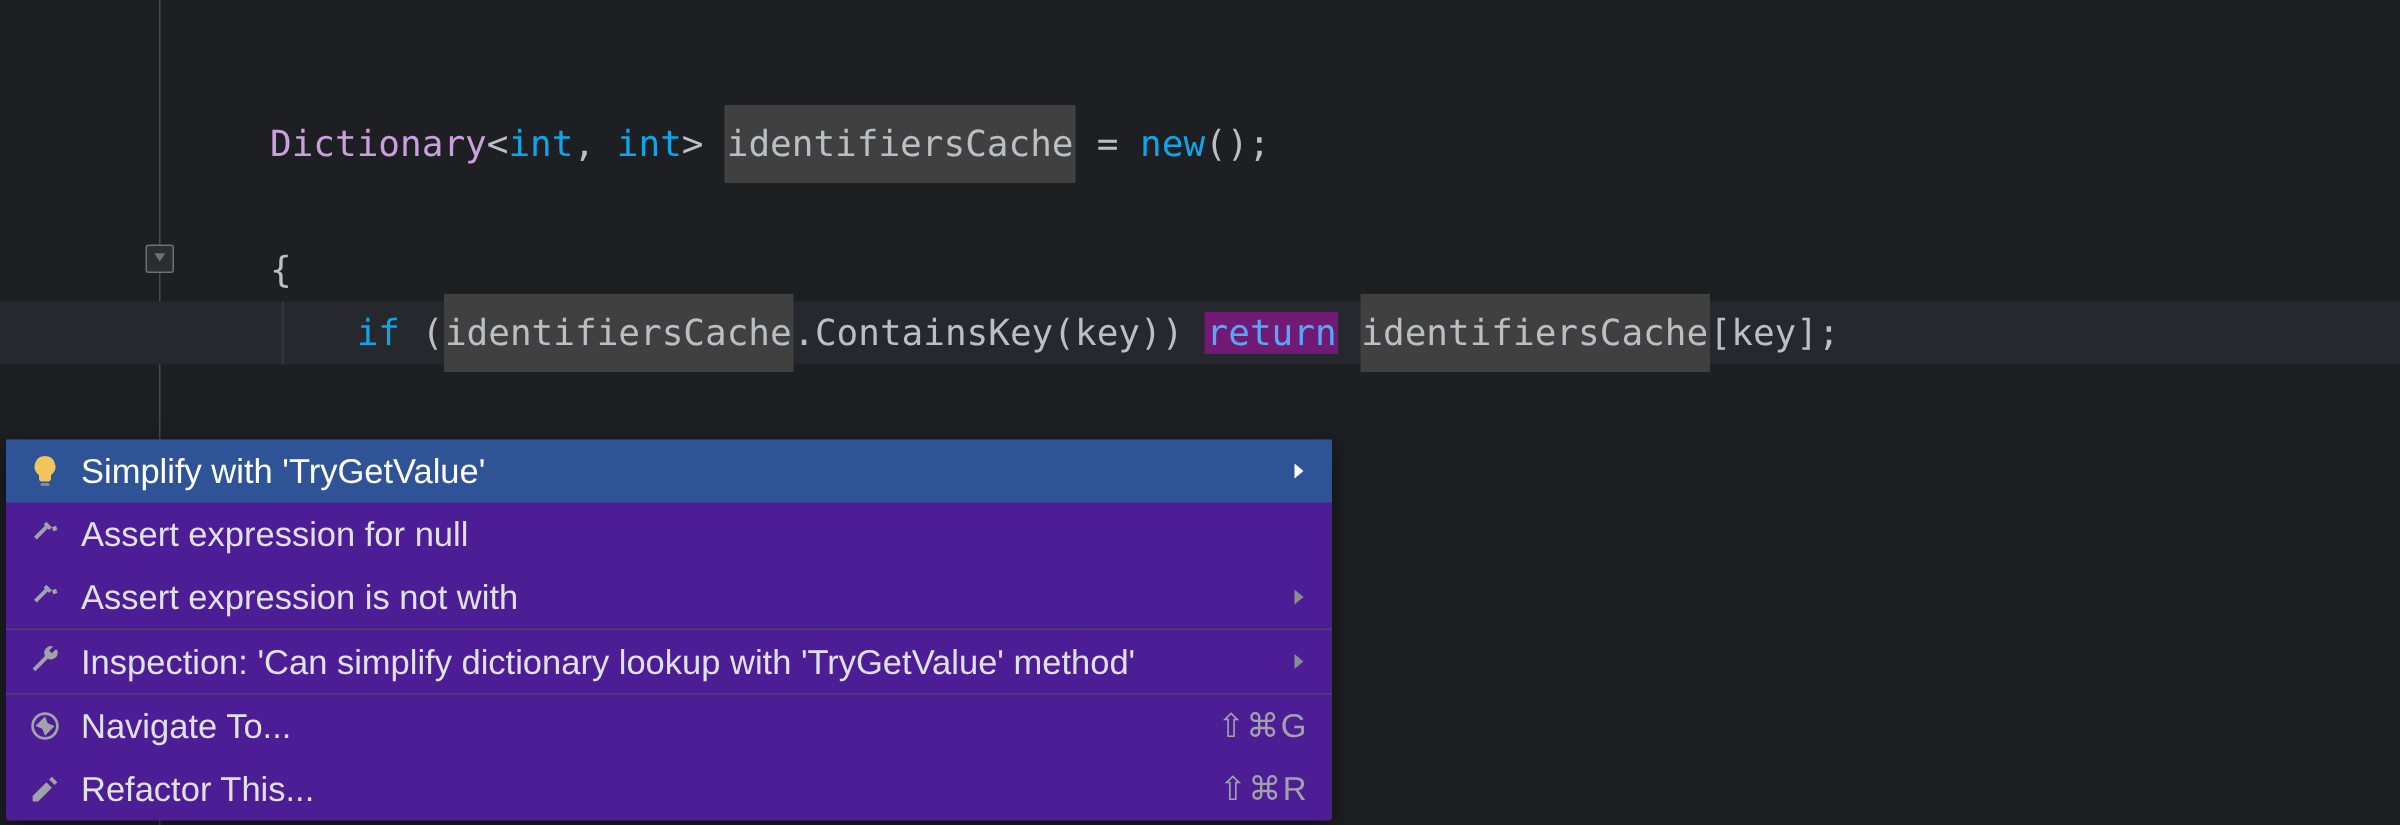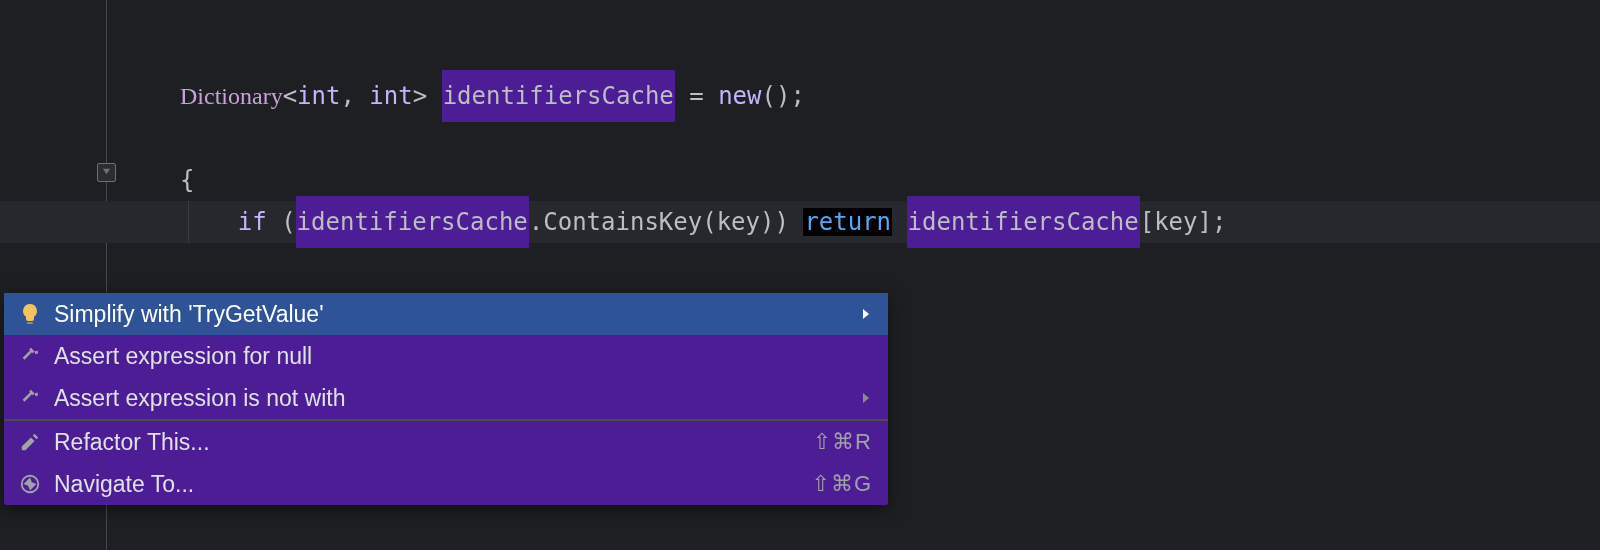--- a/index.html
+++ b/index.html
@@ -65,28 +65,28 @@
       background: #26282e;
     }
     .indent-guide {
       position: absolute;
       left: 188px;
       top: 0;
       width: 1px;
       height: 100%;
       background: #393b40;
     }
-    .t-type { color: #c9a0dc; font-family: Liberation Serif, serif; }
-    .t-keyword { color: #c4b5fd; }
+    .t-type { color: #c9a0dc; }
+    .t-keyword { color: #0ea5e9; }
     .t-paren { color: #bcbec4; }
     .t-plain { color: #bcbec4; }
     .t-method { color: #57aaaf; }
     .t-ident { color: #bcbec4; }
-    .t-ident-hl { background: #4c1d95; color: #bcbec4; padding: 12px 1px; }
-    .t-key-hl { background: #000000; color: #56a8f5; padding: 0 1px; }
+    .t-ident-hl { background: #404040; color: #bcbec4; padding: 12px 1px; }
+    .t-key-hl { background: #701a75; color: #56a8f5; padding: 0 1px; }
 
     .context-menu {
       position: absolute;
       left: 4px;
       top: 293px;
       width: 884px;
       background: #4c1d95;
       box-shadow: 0 4px 16px rgba(0,0,0,0.5);
       font-family: -apple-system, 'Helvetica Neue', Arial, sans-serif;
       font-size: 23px;
@@ -198,37 +198,50 @@
     <span class="menu-label">Assert expression is not with</span>
     <span class="menu-arrow">
       <svg viewBox="0 0 12 12" width="12" height="12">
           <path d="M3 1 L9 6 L3 11 Z" fill="#8a8c90"></path>
         </svg>
     </span>
   </div>
 
   <div class="menu-separator"></div>
 
+  <div class="menu-item">
+    <span class="menu-icon">
+      <svg viewBox="0 0 24 24" width="22" height="22">
+          <path fill="#a0a2a8" d="M21 4a5 5 0 0 1-7 6l-9 9-2-2 9-9a5 5 0 0 1 6-7l-3 3 2 2 3-3 1 1z"></path>
+        </svg>
+    </span>
+    <span class="menu-label">Inspection: 'Can simplify dictionary lookup with 'TryGetValue' method'</span>
+    <span class="menu-arrow">
+      <svg viewBox="0 0 12 12" width="12" height="12">
+          <path d="M3 1 L9 6 L3 11 Z" fill="#8a8c90"></path>
+        </svg>
+    </span>
+  </div>
 
   <div class="menu-separator"></div>
+
+  <div class="menu-item">
+    <span class="menu-icon">
+      <svg viewBox="0 0 24 24" width="22" height="22">
+          <circle cx="12" cy="12" r="9" fill="none" stroke="#a0a2a8" stroke-width="2"></circle>
+          <path d="M12 5l2 5 5 2-7 7-2-5-5-2 7-7z" fill="#a0a2a8"></path>
+        </svg>
+    </span>
+    <span class="menu-label">Navigate To...</span>
+    <span class="menu-shortcut">⇧⌘G</span>
+  </div>
 
   <div class="menu-item">
     <span class="menu-icon">
       <svg viewBox="0 0 24 24" width="22" height="22">
           <path fill="#a0a2a8" d="M3 17l10-10 4 4-10 10H3v-4zm12-12l2-2 4 4-2 2-4-4z"></path>
         </svg>
     </span>
     <span class="menu-label">Refactor This...</span>
     <span class="menu-shortcut">⇧⌘R</span>
   </div>
 
-  <div class="menu-item">
-    <span class="menu-icon">
-      <svg viewBox="0 0 24 24" width="22" height="22">
-          <circle cx="12" cy="12" r="9" fill="none" stroke="#a0a2a8" stroke-width="2"></circle>
-          <path d="M12 5l2 5 5 2-7 7-2-5-5-2 7-7z" fill="#a0a2a8"></path>
-        </svg>
-    </span>
-    <span class="menu-label">Navigate To...</span>
-    <span class="menu-shortcut">⇧⌘G</span>
-  </div>
-
 </div>
 
 </body></html>

